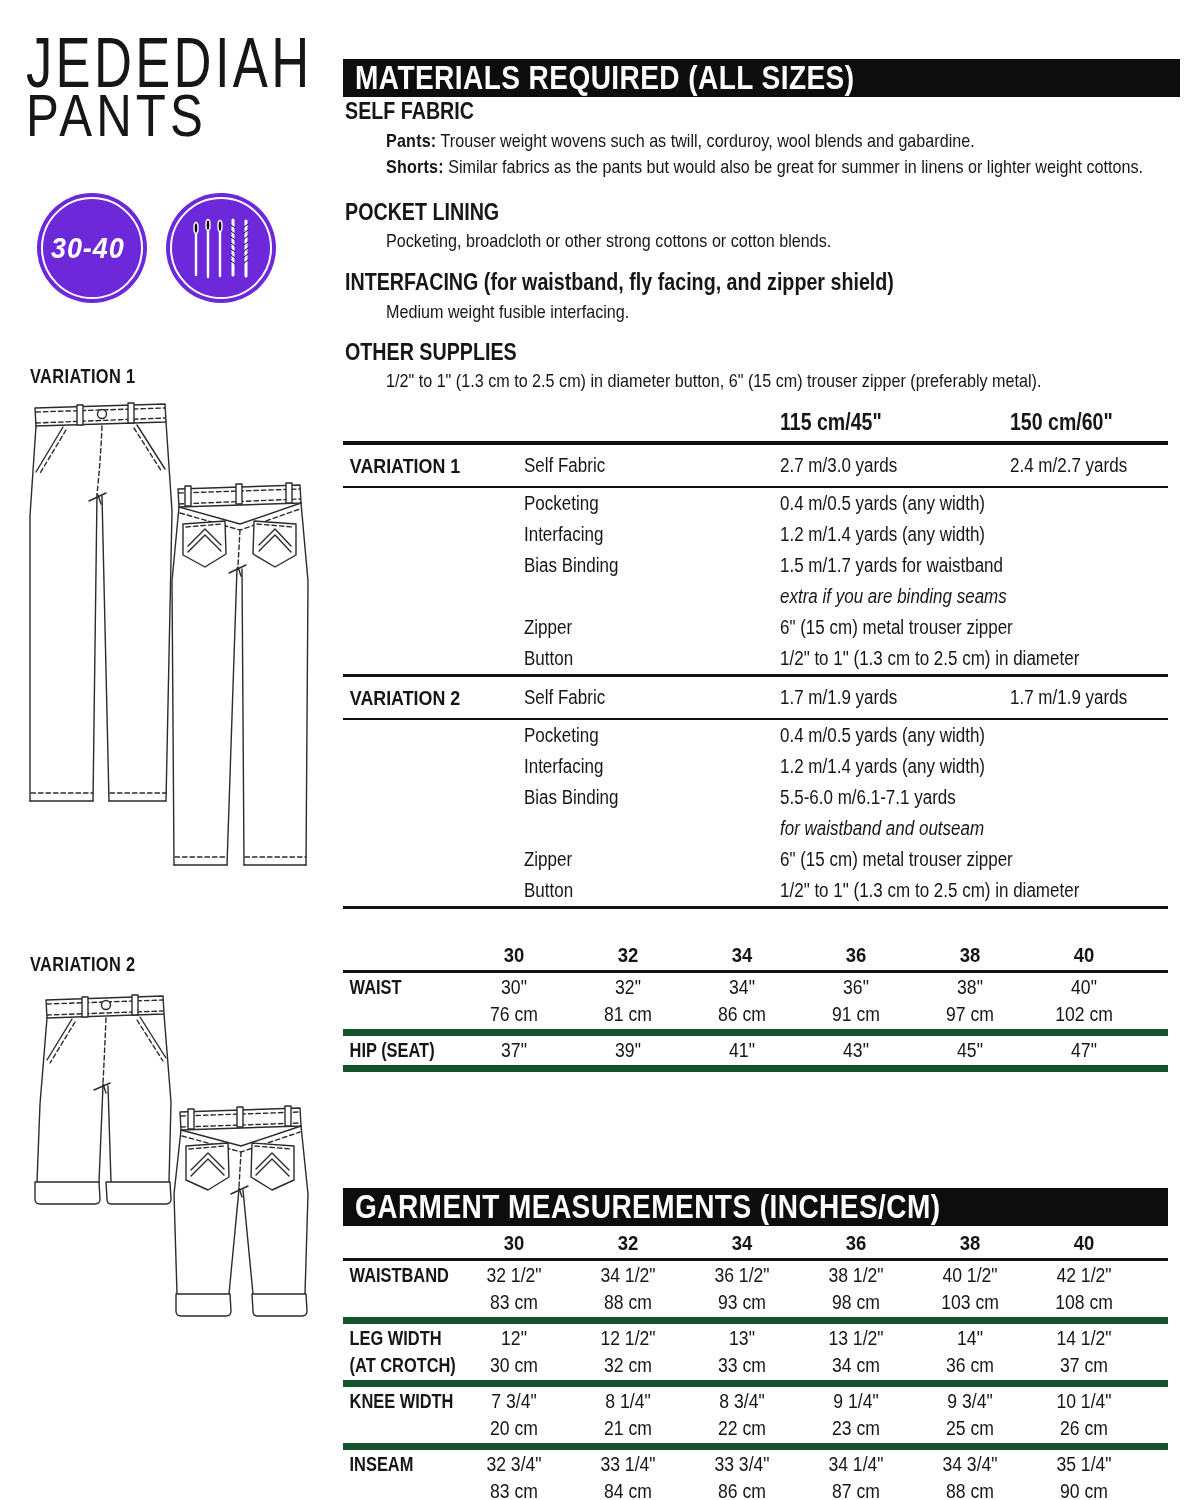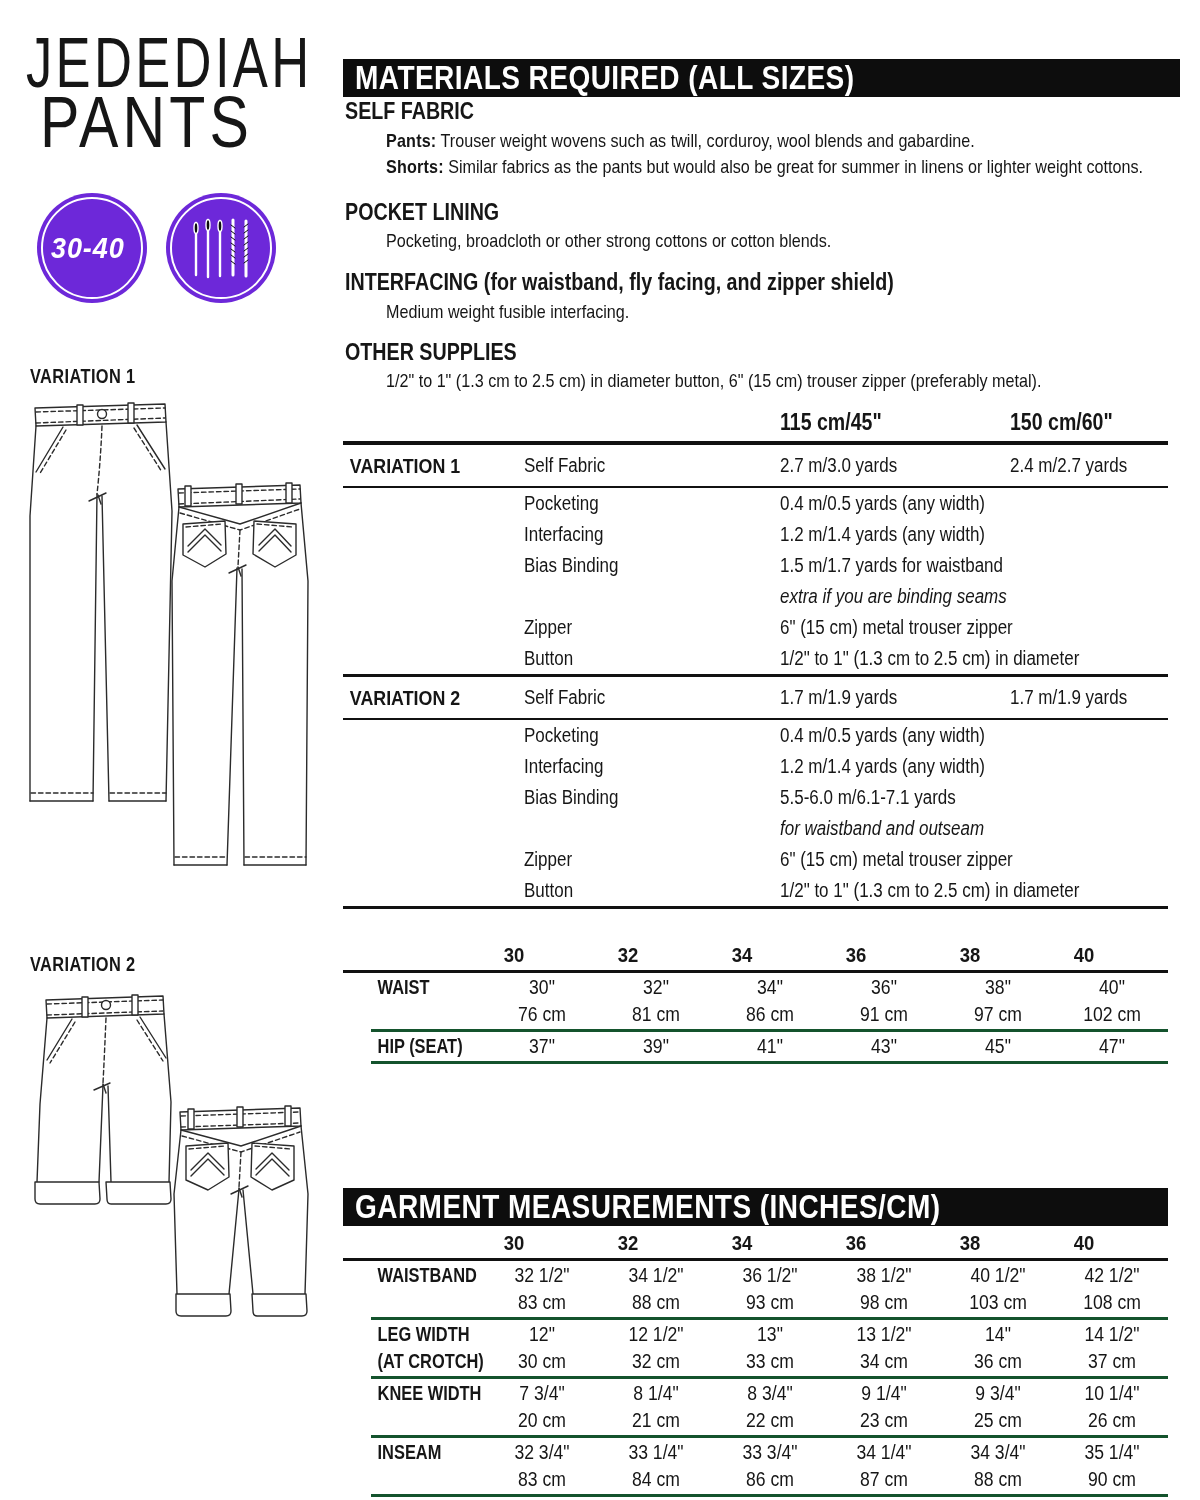--- a/index.html
+++ b/index.html
@@ -10,21 +10,21 @@
   }
   .page { position:relative; width:1200px; height:1500px; background:#fff; overflow:hidden; }
   .abs { position:absolute; }
   
   .cx { display:inline-block; white-space:nowrap; transform-origin:0 50%; }
   .sx74{ transform:scaleX(.74);} .sx78{ transform:scaleX(.78);} .sx82{ transform:scaleX(.82);}
   .sx85{ transform:scaleX(.85);} .sx90{ transform:scaleX(.90);}
 
   
   .title-l1 { left:26px; top:27px; font-size:71px; letter-spacing:4.5px; line-height:1; }
-  .title-l2 { left:40px; top:86px; font-size:72px; letter-spacing:5px; line-height:1; }
+  .title-l2 { left:26px; top:86px; font-size:60px; letter-spacing:5px; line-height:1; }
   .badge { width:110px; height:110px; border-radius:50%; background:#6d28d9;
            display:flex; align-items:center; justify-content:center;font-style:italic; }
   .badge::after { content:""; position:absolute; inset:4px; border:2.5px solid #fff; border-radius:50%; }
   .badge1 { left:37px; top:193px; }
   .badge2 { left:166px; top:193px; }
   .badge-text { color:#fff; font-size:30px; font-weight:bold; letter-spacing:1px; }
   .varlabel { font-size:21px; font-weight:bold; letter-spacing:.5px; }
   .vl1 { left:30px; top:364px; }
   .vl2 { left:30px; top:952px; }
   .draw1 { left:25px; top:396px; }
@@ -54,21 +54,21 @@
 
   
   .mtable { left:343px; width:825px; }
   .mt-body { top:938px; }
   .mt-garment { top:1188px; }
   .mbar { height:38px; background:#0d0d0d; color:#fff; line-height:38px; padding-left:12px; }
   .mbar .cx { font-weight:bold; font-size:33px; letter-spacing:.5px; line-height:38px; }
   .mrow { display:grid; grid-template-columns:114px repeat(6,114px); }
   .msizes { height:32px; line-height:30px; align-items:end; border-bottom:3.5px solid #111; }
   .msizes .mcell { font-weight:bold; font-size:21px; }
-  .mgroup { border-bottom:3px solid #14532d; padding:1px 0;margin-left:28px; }
+  .mgroup { border-bottom:7px solid #14532d; padding:1px 0; }
   .mgroup .mrow { height:27px; line-height:27px; }
   .mcell { text-align:center; font-size:20px; transform:scaleX(.88); transform-origin:50% 50%; white-space:nowrap; }
   .mcell.mlabel { text-align:left; font-weight:bold; padding-left:8px; transform:scaleX(.82); transform-origin:0 50%; }
 
   svg .ln { fill:none; stroke:#2b2b2b; stroke-width:1.4; stroke-linejoin:round; stroke-linecap:round; }
   svg .dash { stroke-dasharray:4.5,3; }
   svg .fw { fill:#ffffff; }
 </style>
 </head>
 <body>

